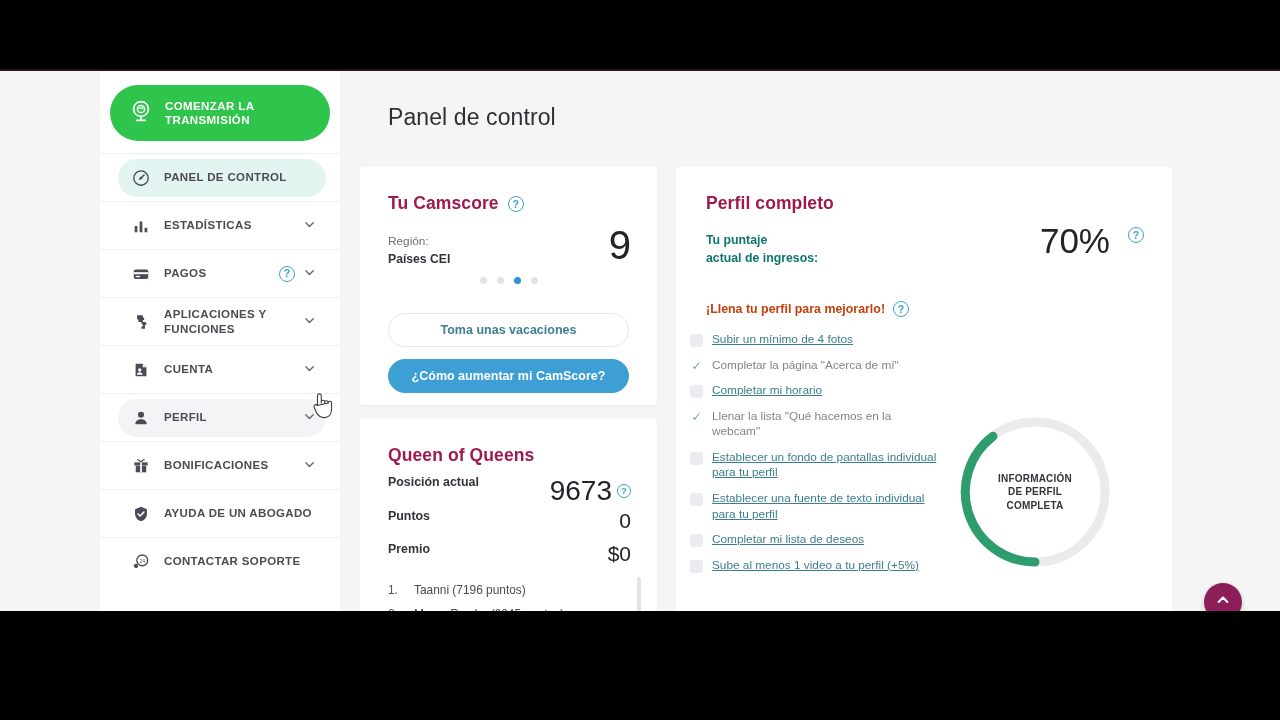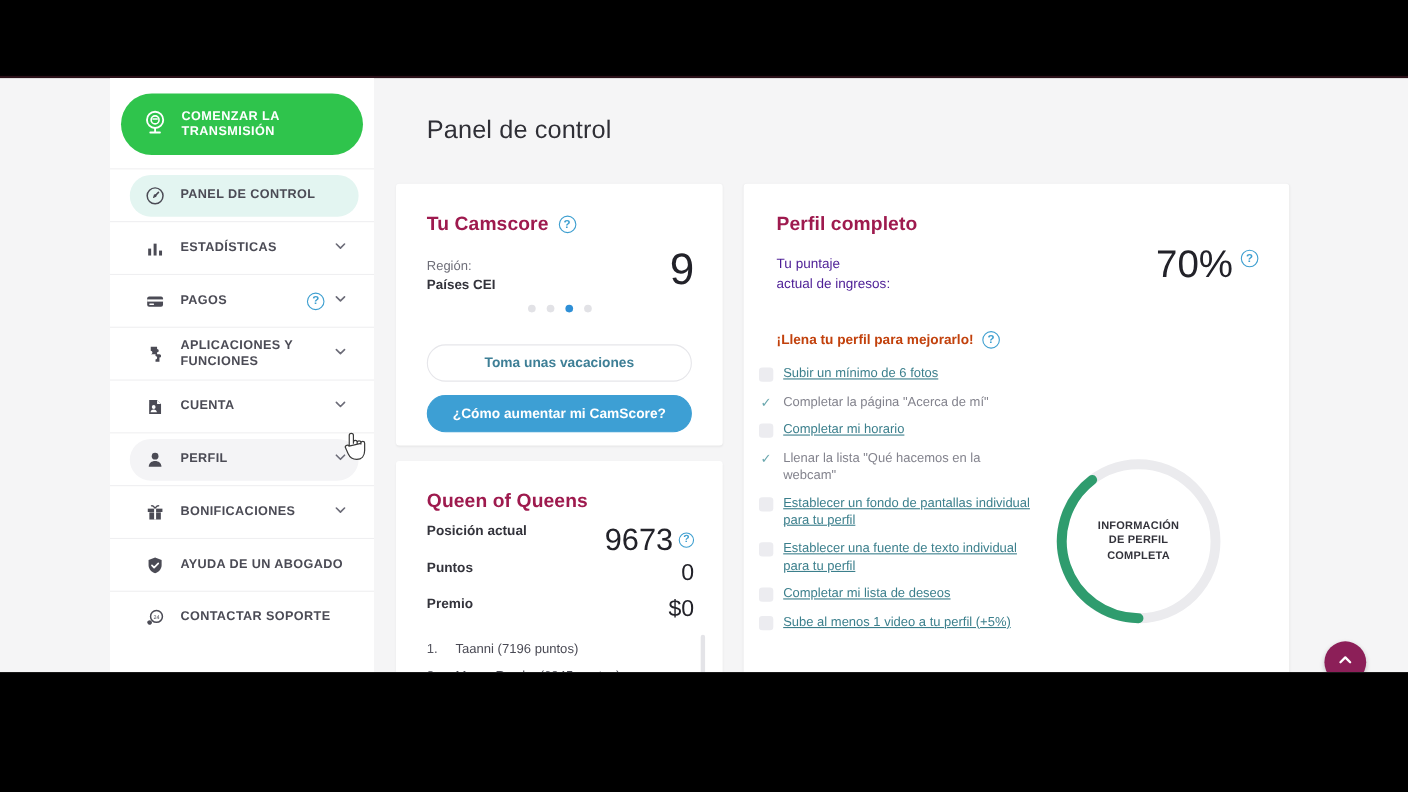--- a/index.html
+++ b/index.html
@@ -168,23 +168,23 @@
   .q-li .n { width: 26px; color: #55555f; }
   .q-li .nm { color: #4a4a54; }
   #q-scroll {
     position: absolute; right: 16px; top: 158px;
     width: 4px; height: 52px; border-radius: 2px; background: #e4e4e8;
   }
 
   
   #profile-score-lbl {
     position: absolute; left: 30px; top: 64px;
-    font-size: 12.3px; font-weight: normal; color: #4c1d95; line-height: 1.5;
-  }
-  #pct-wrap { position: absolute; right: 28px; top: 56px; display: flex; align-items: flex-start; gap: 7px; }
+    font-size: 12.3px; font-weight: bold; color: #0f766e; line-height: 1.5;
+  }
+  #pct-wrap { position: absolute; right: 28px; top: 56px; display: flex; align-items: flex-start; gap: 18px; }
   #pct { font-size: 35px; color: #222229; line-height: 1; }
   #improve-row {
     position: absolute; left: 30px; top: 134px;
     display: flex; align-items: center; gap: 8px;
   }
   #improve-lbl { font-size: 12.4px; color: #c2410c; font-weight: bold; }
 
   #task-list { position: absolute; left: 14px; top: 160px; width: 250px; }
   .task {
     display: flex; align-items: flex-start; gap: 9px;
@@ -466,21 +466,21 @@
         </div>
 
         <div id="improve-row">
           <span id="improve-lbl">¡Llena tu perfil para mejorarlo!</span>
           <span class="q-mark">?</span>
         </div>
 
         <div id="task-list">
           <div class="task">
             <span class="cbox"></span>
-            <span class="task-txt">Subir un mínimo de 6 fotos</span>
+            <span class="task-txt">Subir un mínimo de 4 fotos</span>
           </div>
           <div class="task done">
             <span class="cbox">
                 <span class="chk">✓</span>
               </span>
             <span class="task-txt">Completar la página "Acerca de mí"</span>
           </div>
           <div class="task">
             <span class="cbox"></span>
             <span class="task-txt">Completar mi horario</span>

